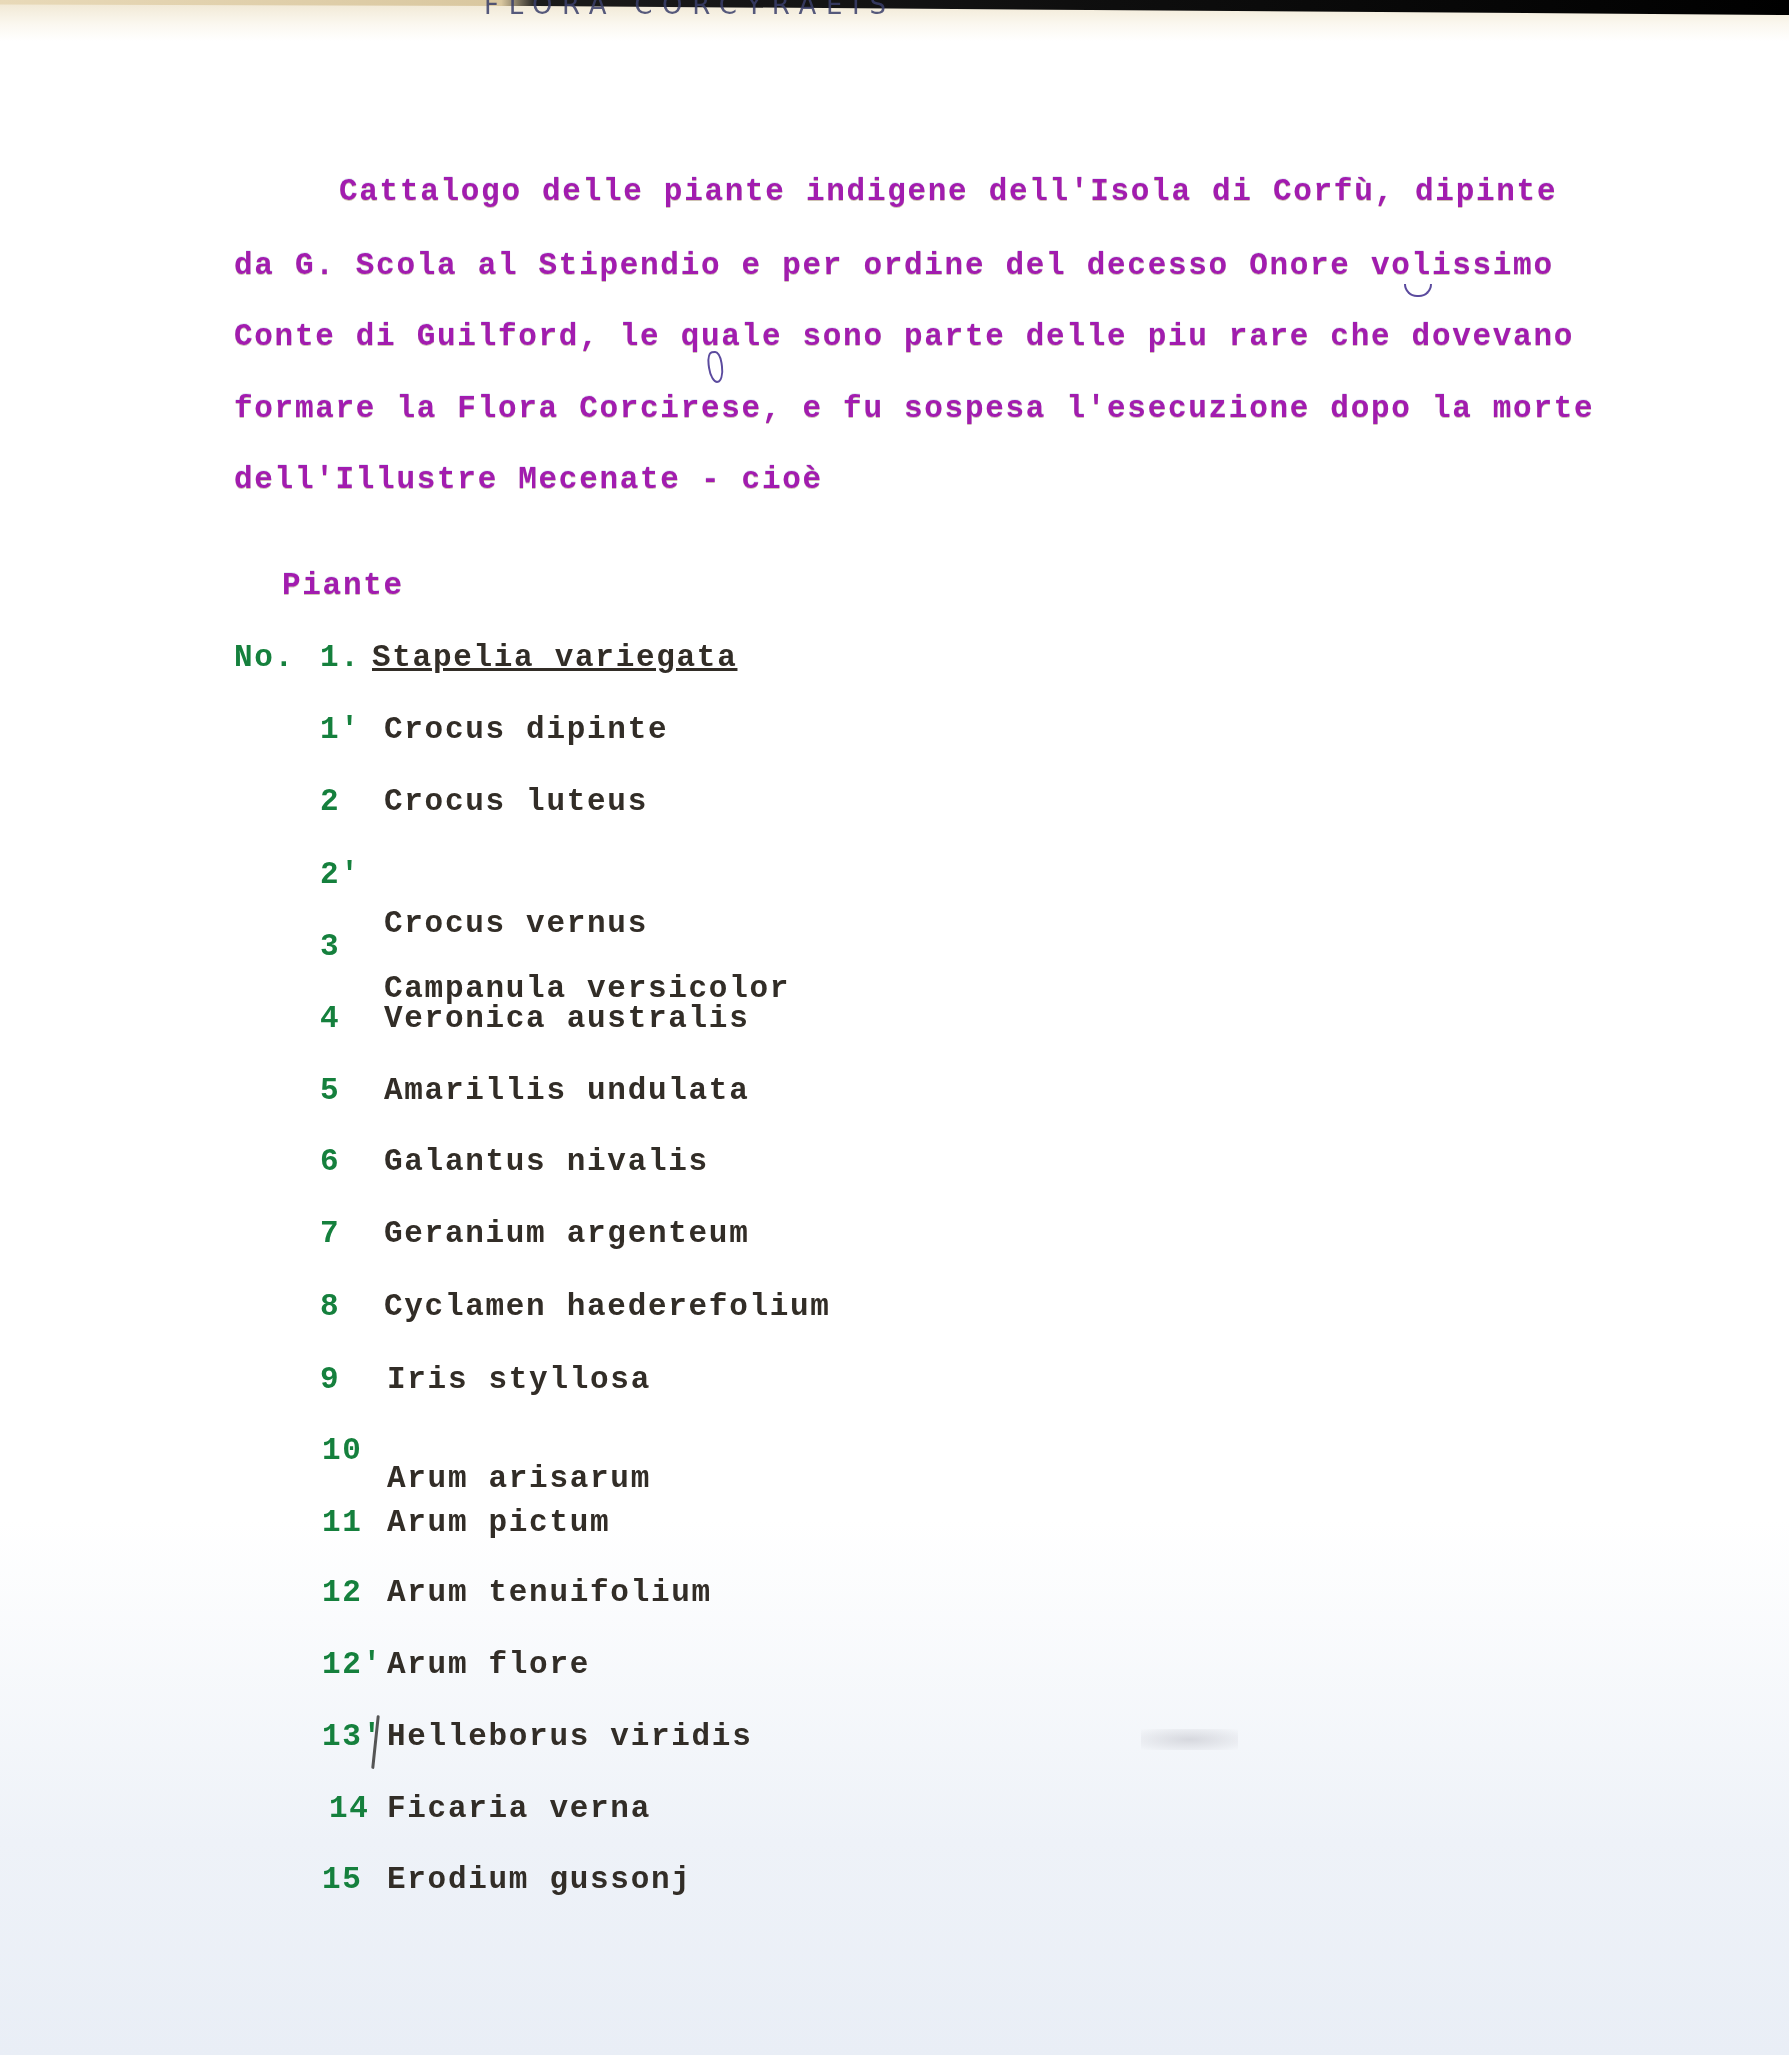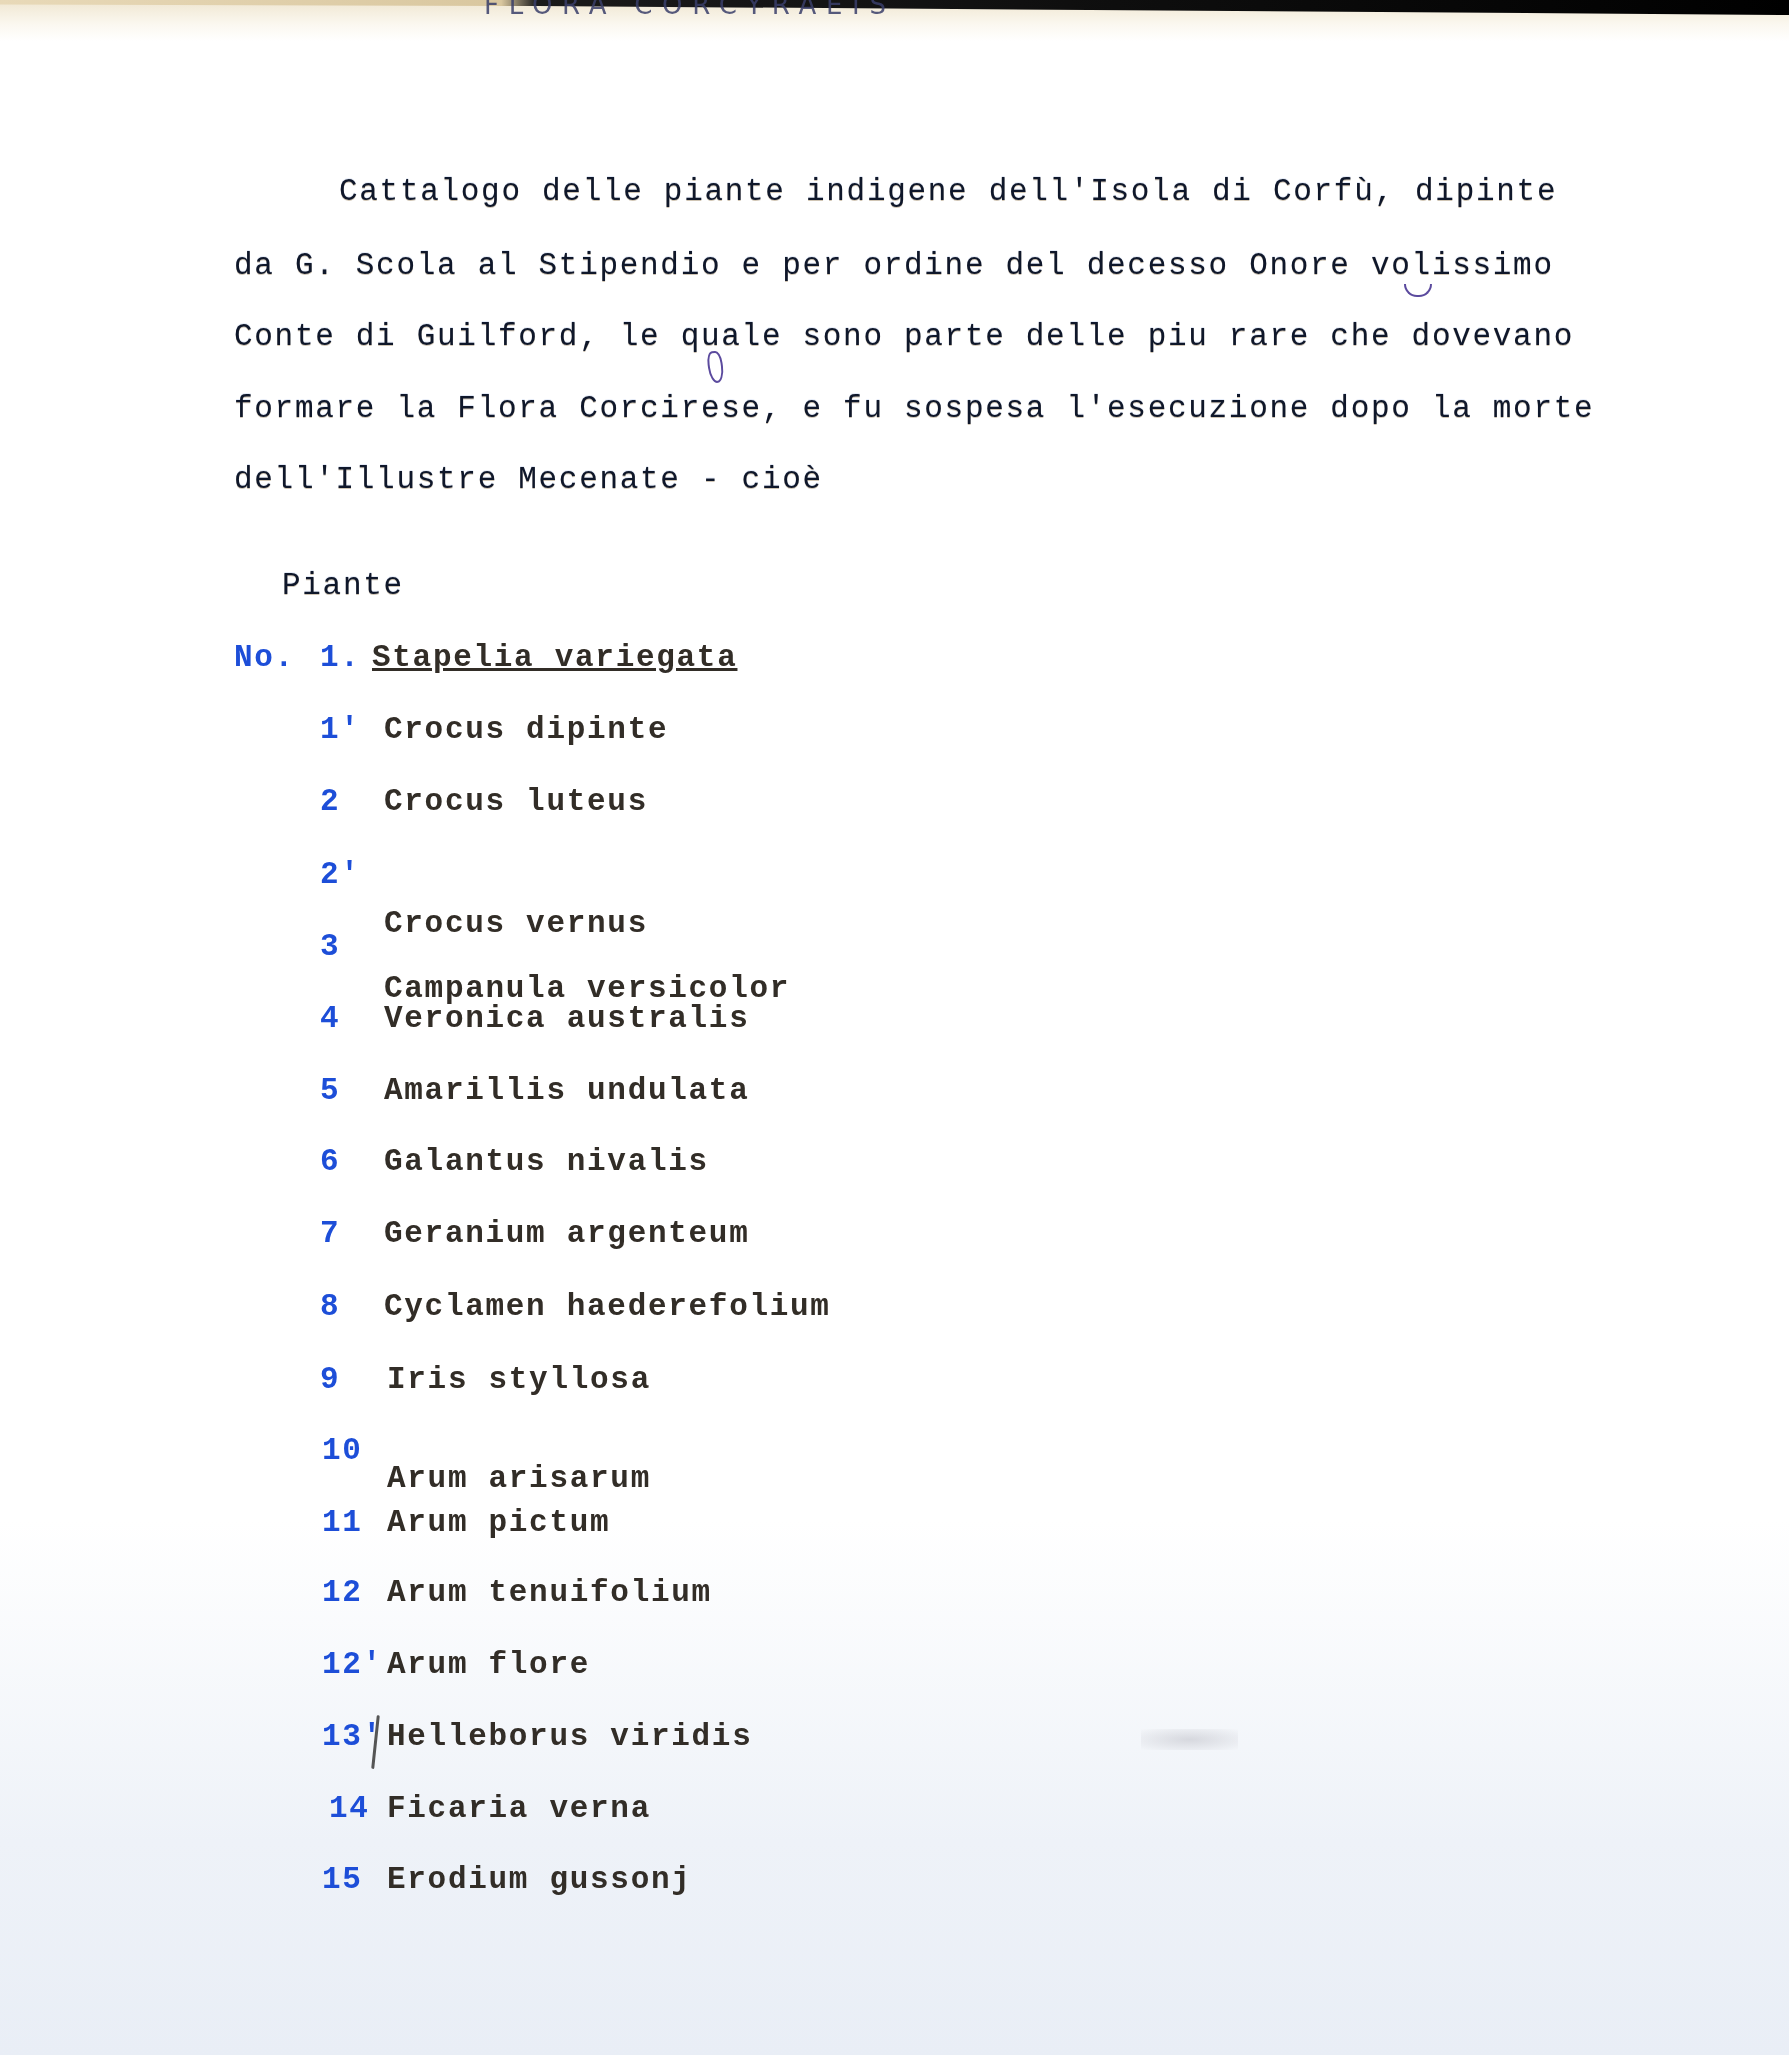--- a/index.html
+++ b/index.html
@@ -22,25 +22,25 @@
       position: absolute; left: 484px; top: -9.7px;
       font-family: "DejaVu Sans", sans-serif; font-size: 26px; letter-spacing: 9.7px;
       color: #3a3f6a; opacity: 0.85;
     }
     .bottom-tint {
       position: absolute; left: 0; top: 1521px; width: 1790px; height: 535px;
       background: linear-gradient(to bottom, rgba(240,244,250,0) 0%, #eef2f8 60%, #e9eef6 100%);
     }
     .text-line {
       position: absolute; white-space: pre;
-      font-size: 31px; font-weight: normal; letter-spacing: 1.7px;
-      color: #0f172a;
+      font-size: 31px; font-weight: bold; letter-spacing: 1.7px;
+      color: #a21caf;
       text-shadow: 0 0.7px 0 rgba(120,90,40,0.35), 0 -0.7px 0 rgba(80,120,200,0.15);
     }
-    .list-num { position: absolute; white-space: pre; font-size: 31px; font-weight: bold; letter-spacing: 1.7px; color: #1d4ed8; }
+    .list-num { position: absolute; white-space: pre; font-size: 31px; font-weight: bold; letter-spacing: 1.7px; color: #15803d; }
     .list-name { position: absolute; white-space: pre; font-size: 31px; font-weight: bold; letter-spacing: 1.7px; color: #322d27; }
     .pen-smile {
       position: absolute; left: 1404px; top: 284px; width: 23.5px; height: 11px;
       border: 2.1px solid #5b4a9e; border-top: none; border-radius: 0 0 14px 14px;
     }
     .pen-q {
       position: absolute; left: 708px; top: 351px; width: 11px; height: 28px;
       border: 2.1px solid #5b4a9e; border-radius: 40% 40% 50% 50%;
       transform: rotate(-8deg);
     }

